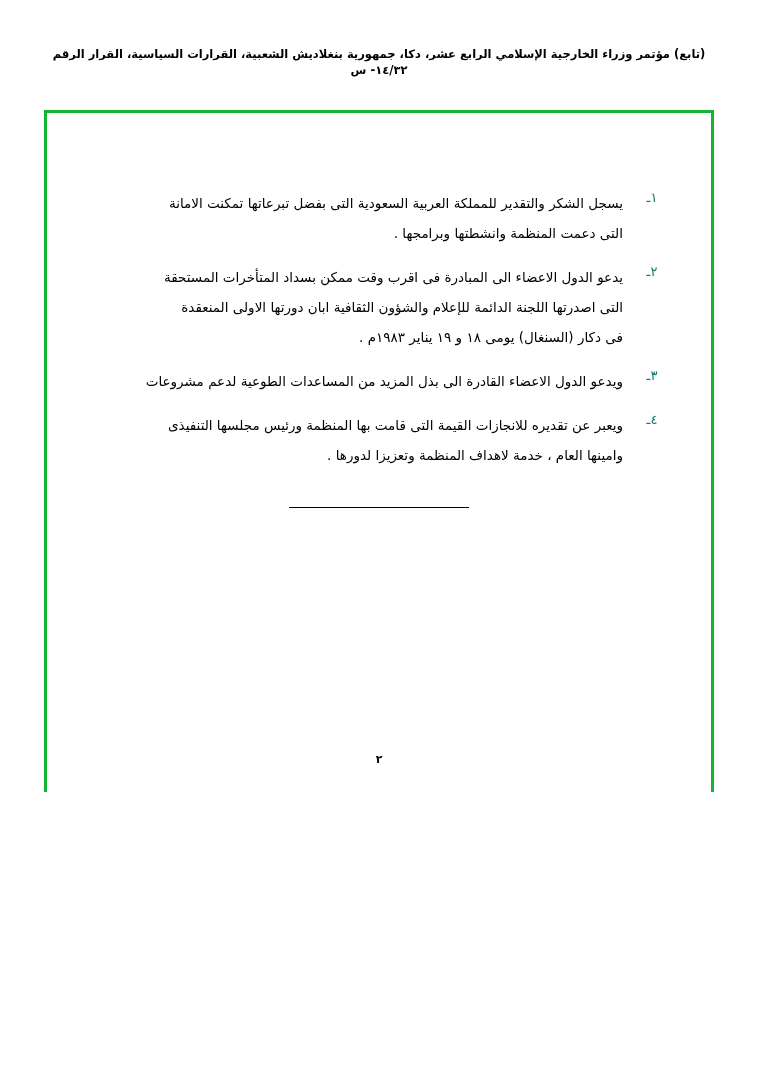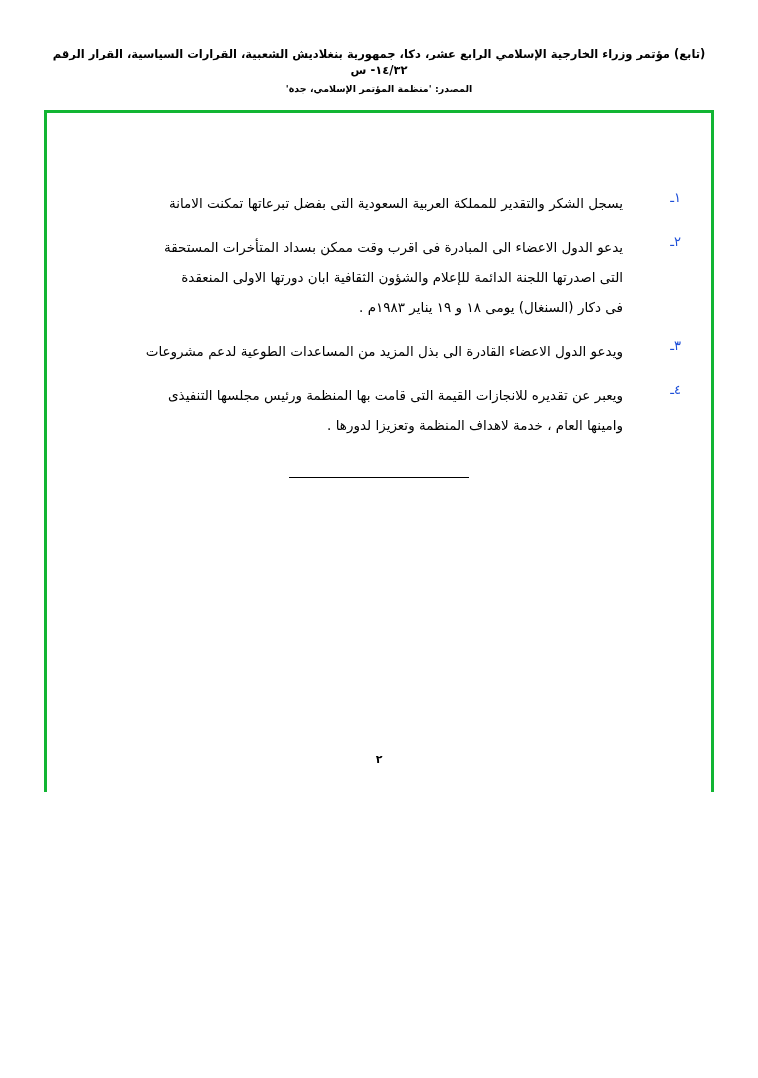--- a/index.html
+++ b/index.html
@@ -62,23 +62,24 @@
     direction: rtl;
   }
   .item {
     display: flex;
     flex-direction: row;
     align-items: flex-start;
     margin-bottom: 14px;
   }
   .item-num {
     flex: 0 0 58px;
+    text-align: center;
     font-family: "DejaVu Sans", sans-serif;
     font-size: 13px;
-    color: #1d4ed8;
+    color: #0f766e;
     padding-top: 2px;
     white-space: nowrap;
   }
   .item-body {
     flex: 1 1 auto;
   }
   .line {
     font-family: "DejaVu Sans", sans-serif;
     font-size: 13.5px;
     color: #000000;
@@ -113,30 +114,30 @@
     color: #000000;
   }
 </style>
 </head>
 <body>
 
 <div class="page">
 
   <div class="header">
     <div class="header-line1">(تابع) مؤتمر وزراء الخارجية الإسلامي الرابع عشر، دكا، جمهورية بنغلاديش الشعبية، القرارات السياسية، القرار الرقم ١٤/٣٢- س</div>
-    <div class="header-line2">المصدر:  'منظمة المؤتمر الإسلامي، جدة'</div>
   </div>
 
   <div class="frame">
     <div class="content">
 
       <div class="item">
         <div class="item-num">١ـ</div>
         <div class="item-body">
           <div class="line first"><span class="lead">يسجل</span> <span>الشكر والتقدير للمملكة العربية السعودية التى بفضل تبرعاتها تمكنت الامانة</span></div>
+          <div class="line">التى دعمت المنظمة وانشطتها وبرامجها .</div>
         </div>
       </div>
 
       <div class="item">
         <div class="item-num">٢ـ</div>
         <div class="item-body">
           <div class="line first"><span class="lead">يدعو</span> <span>الدول الاعضاء الى المبادرة فى اقرب وقت ممكن بسداد المتأخرات المستحقة</span></div>
           <div class="line">التى اصدرتها اللجنة الدائمة للإعلام والشؤون الثقافية ابان دورتها الاولى المنعقدة</div>
           <div class="line">فى دكار (السنغال) يومى ١٨ و ١٩ يناير ١٩٨٣م .</div>
         </div>

